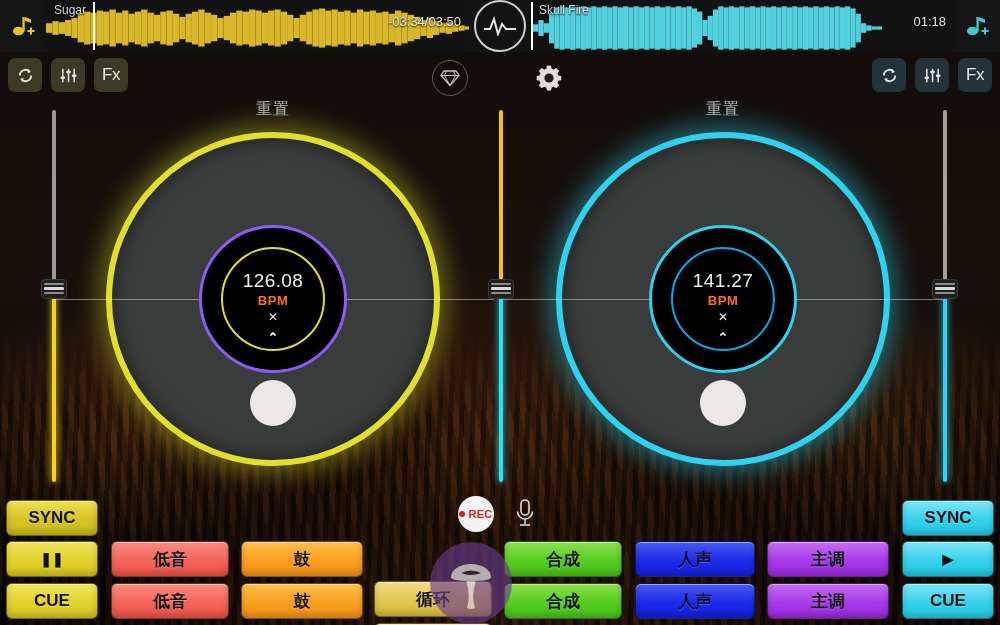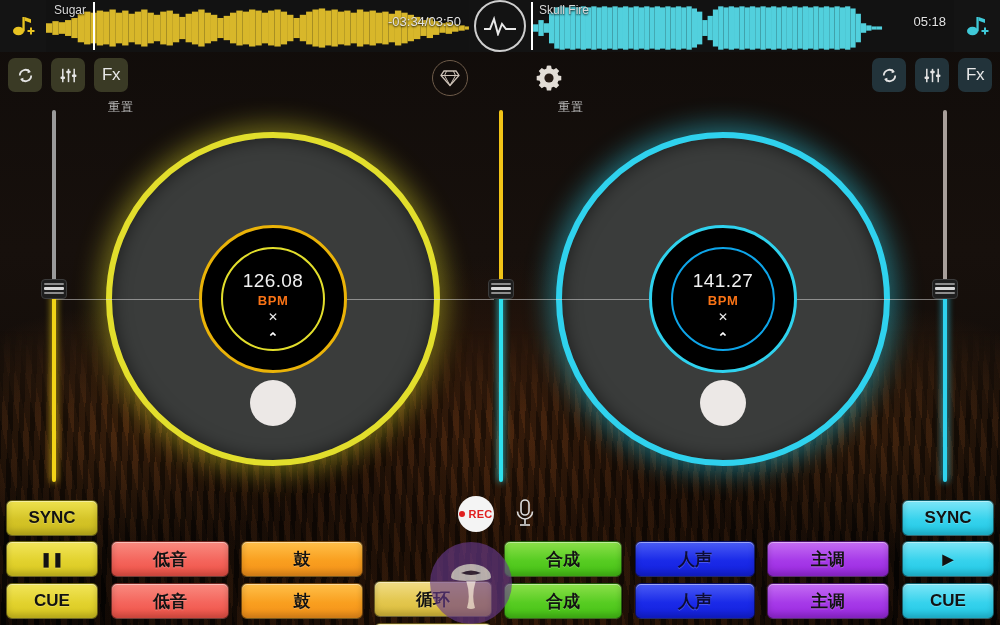--- a/index.html
+++ b/index.html
@@ -85,43 +85,43 @@
   }
   #gear-btn{ position:absolute; left:533px; top:62px; width:32px;height:32px; z-index:18;
     display:flex;align-items:center;justify-content:center;}
 
   
   .deck{ position:absolute; top:112px; width:330px; height:380px; z-index:10; }
   #deck-a{ left:108px; }
   #deck-b{ left:558px; }
 
   .reset-lbl{
-    position:absolute; top:-13px; left:0; right:0; text-align:left;
-    font-size:12px; color:#b9b9b9; letter-spacing:1px;
+    position:absolute; top:-13px; left:0; right:0; text-align:center;
+    font-size:16px; color:#b9b9b9; letter-spacing:1px;
   }
 
   .platter{
     position:absolute; left:50%; top:20px; transform:translateX(-50%);
     width:334px; height:334px; border-radius:50%;
     background:#3a3c3b;
   }
   #deck-a .platter{ border:6px solid #e2de2c; box-shadow:0 0 26px 7px rgba(226,222,44,.42), inset 0 0 18px rgba(0,0,0,.55); }
   #deck-b .platter{ border:6px solid #2fd2ee; box-shadow:0 0 26px 7px rgba(47,210,238,.45), inset 0 0 18px rgba(0,0,0,.55); }
 
   .platter-line{
     position:absolute; left:-60px; right:-60px; top:50%; height:1px; background:rgba(225,225,225,.5);
   }
 
   .hub-outer{
     position:absolute; left:50%; top:50%; transform:translate(-50%,-50%);
     width:148px;height:148px;border-radius:50%;
     background:#000;
     display:flex;align-items:center;justify-content:center;
   }
-  #deck-a .hub-outer{ border:3px solid #eab308; }
+  #deck-a .hub-outer{ border:3px solid #8b5cf6; }
   #deck-b .hub-outer{ border:3px solid #2fd2ee; }
   .hub-inner{
     width:104px;height:104px;border-radius:50%;
     display:flex;flex-direction:column;align-items:center;justify-content:center;
     gap:1px;
   }
   #deck-a .hub-inner{ border:2px solid #e2de2c; }
   #deck-b .hub-inner{ border:2px solid #0ea5e9; }
   .bpm-val{ font-size:19px;color:#f1f1f1;letter-spacing:.4px;line-height:1; margin-top:-4px;}
   .bpm-lbl{ font-size:13px;color:#f97316;font-weight:bold;letter-spacing:.6px;line-height:1.5; }
@@ -368,21 +368,21 @@
         <rect x="302" y="8" width="5" height="37"></rect>
           <rect x="307" y="13" width="5" height="27"></rect>
         <rect x="312" y="22" width="5" height="9"></rect>
           <rect x="317" y="24" width="5" height="5"></rect>
         <rect x="322" y="25" width="5" height="3"></rect>
           <rect x="327" y="25" width="5" height="3"></rect>
       </g>
     </svg>
     <div class="playhead" id="ph-right" style="left: 0%;"></div>
     <div class="title">Skull Fire</div>
-    <div class="time">05:18</div>
+    <div class="time">01:18</div>
   </div>
 
   <div class="note-btn">
     <svg width="26" height="26" viewBox="0 0 26 26">
       <ellipse cx="8.5" cy="18" rx="5.5" ry="4.3" fill="#3fc9d8"></ellipse>
       <rect x="12.4" y="4" width="2.3" height="14.4" fill="#3fc9d8"></rect>
       <path d="M14.7 4 L21 6.2 L21 10 L14.7 7.8 Z" fill="#3fc9d8"></path>
       <rect x="17.5" y="17" width="7" height="2" fill="#3fc9d8"></rect>
       <rect x="20" y="14.5" width="2" height="7" fill="#3fc9d8"></rect>
     </svg>

